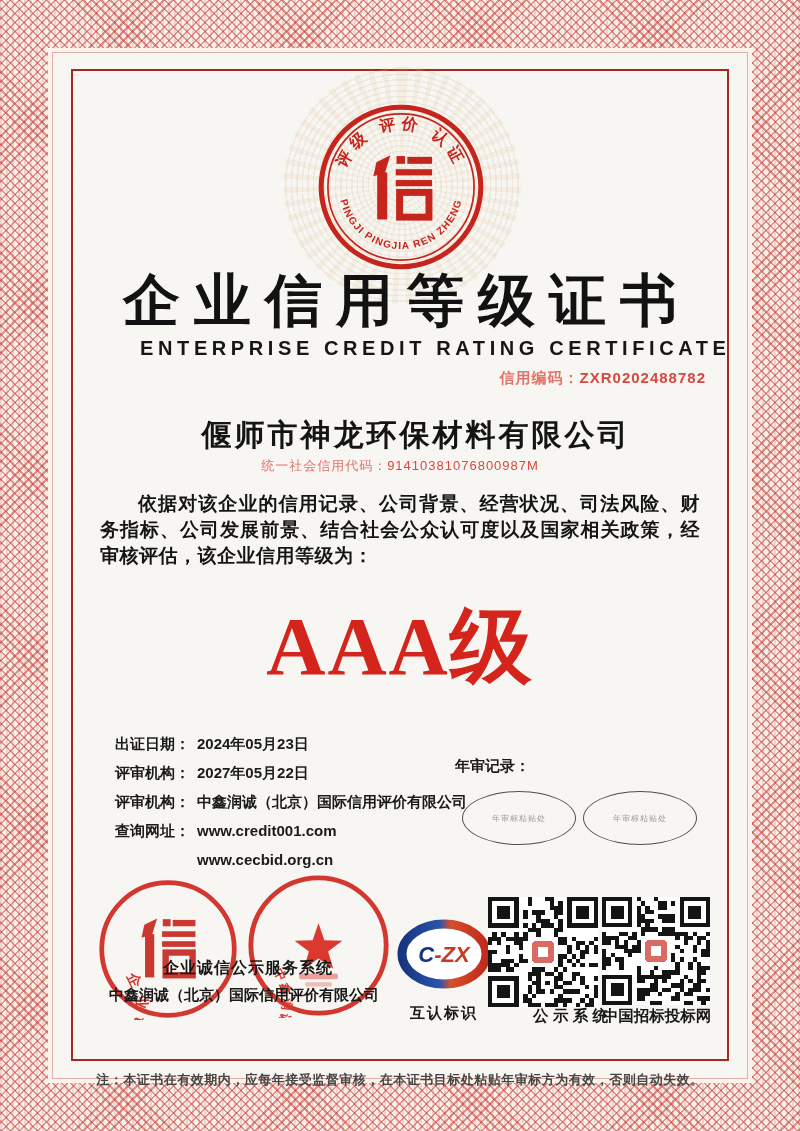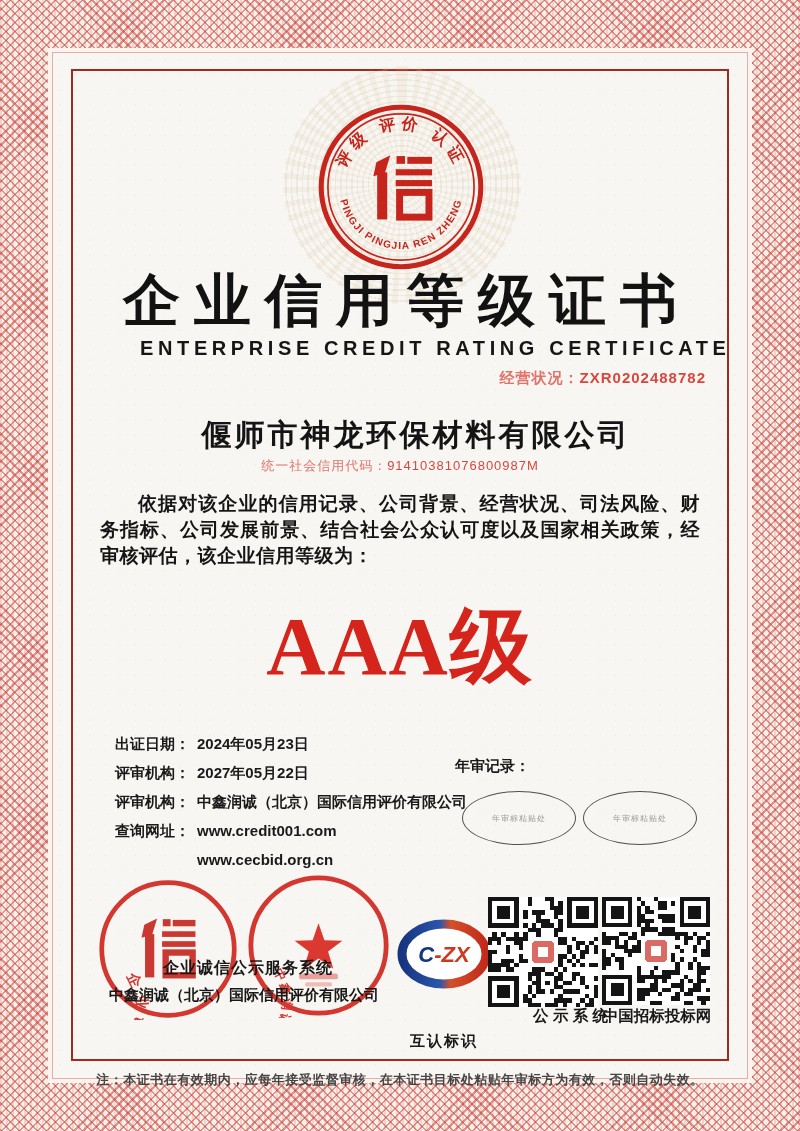--- a/index.html
+++ b/index.html
@@ -42,21 +42,21 @@
   .annual-label{left:455px;top:757px;font-size:15px;font-weight:700;color:#1a1a1a;}
   .oval{top:791px;width:112px;height:52px;border:1px solid #4f4f4f;border-radius:50%;
     display:flex;align-items:center;justify-content:center;font-size:8px;color:#9a9a97;letter-spacing:1px;}
   .oval1{left:462px;} .oval2{left:583px;}
   .seal{opacity:.9;}
   .seal1{left:97px;top:878px;width:142px;height:142px;}
   .seal2{left:246px;top:873px;width:145px;height:145px;}
   .caption1{left:92px;top:958px;width:312px;text-align:center;font-size:16px;font-weight:900;color:#181818;letter-spacing:1px;}
   .caption2{left:70px;top:986px;width:348px;text-align:center;font-size:15px;font-weight:900;color:#181818;}
   .czx{left:396px;top:917px;width:96px;height:74px;}
-  .czx-label{left:396px;top:1004px;width:96px;text-align:center;font-size:15px;font-weight:900;color:#181818;letter-spacing:2px;margin-top:28px;}
+  .czx-label{left:396px;top:1004px;width:96px;text-align:center;font-size:15px;font-weight:900;color:#181818;letter-spacing:2px;}
   .qr{background:#fff;}
   .qr1{left:488px;top:897px;width:110px;height:110px;}
   .qr2{left:602px;top:897px;width:108px;height:108px;}
   .qr1-label{left:478px;top:1006px;width:130px;text-align:right;font-size:15.5px;font-weight:900;color:#181818;}
   .qr2-label{left:598px;top:1006px;width:118px;text-align:center;font-size:15.5px;font-weight:900;color:#181818;}
   .footnote{left:80px;top:1035px;width:640px;text-align:center;font-size:13px;font-weight:700;
     color:#454545;letter-spacing:.5px;margin-top:36px;}
 </style>
 </head>
 <body>
@@ -89,21 +89,21 @@
     <text font-size="12" font-weight="bold" fill="#c6251d" letter-spacing="1.5">
       <textPath href="#arc-bot" startOffset="50%" text-anchor="middle">PINGJI PINGJIA REN ZHENG</textPath>
     </text>
     <use href="#xin-glyph" transform="translate(56,54) scale(0.92)"></use>
   </svg>
 
   <div class="title abs">企业信用等级证书</div>
   <div class="subtitle abs">ENTERPRISE CREDIT RATING CERTIFICATE</div>
 
   <div class="creditline abs">
-    <span class="lab">经营状况：</span><span>ZXR0202488782</span>
+    <span class="lab">信用编码：</span><span>ZXR0202488782</span>
   </div>
 
   <div class="company abs">偃师市神龙环保材料有限公司</div>
   <div class="uscc abs">
     <span class="lab">统一社会信用代码：</span><span>91410381076800987M</span>
   </div>
 
   <div class="para abs">依据对该企业的信用记录、公司背景、经营状况、司法风险、财务指标、公司发展前景、结合社会公众认可度以及国家相关政策，经审核评估，该企业信用等级为：</div>
 
   <div class="rating abs">AAA级</div>

